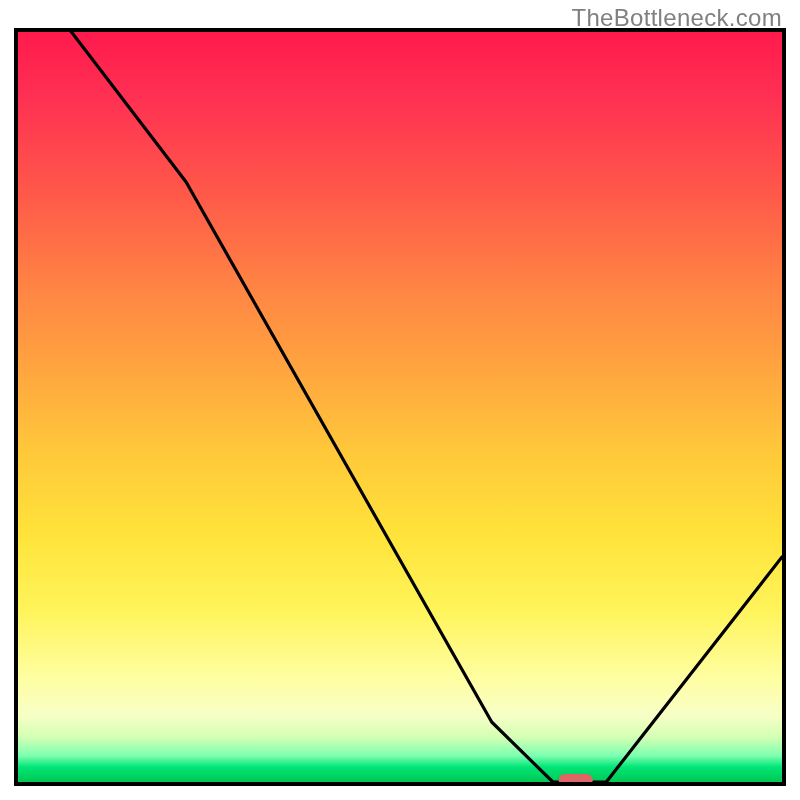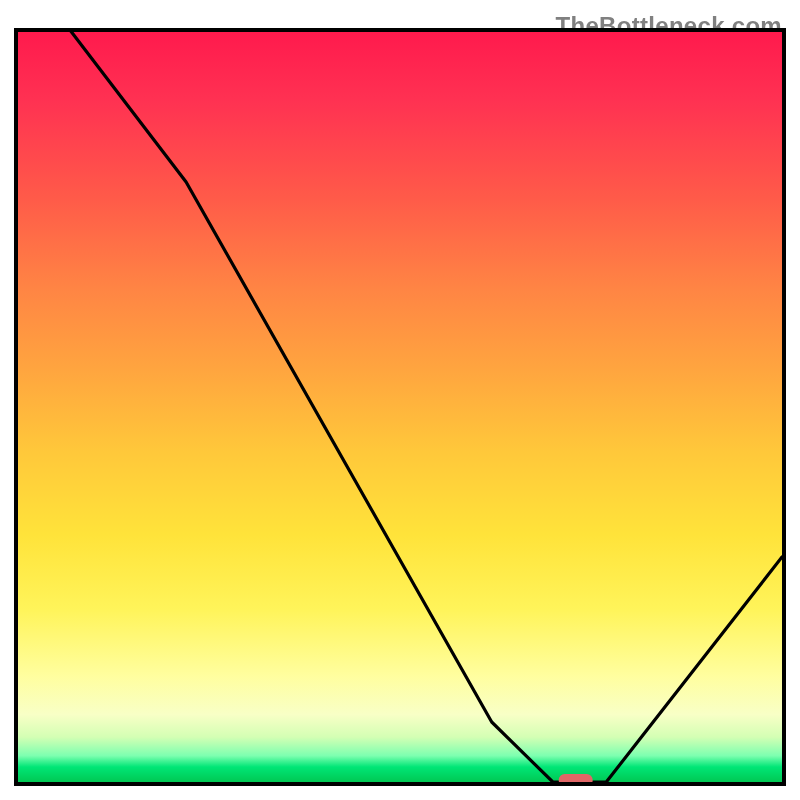--- a/index.html
+++ b/index.html
@@ -11,24 +11,24 @@
     font-family: Arial, Helvetica, sans-serif;
     overflow: hidden;
   }
   .stage {
     position: relative;
     width: 800px;
     height: 800px;
   }
   .watermark {
     position: absolute;
-    top: 12px;
+    top: 4px;
     right: 18px;
     font-size: 24px;
-    font-weight: 700;
+    font-weight: 400;
     color: #808080;
     letter-spacing: 0.3px;
     user-select: none;
     margin-left: 28px;
   }
   .plot-frame {
     position: absolute;
     left: 14px;
     top: 28px;
     width: 772px;

